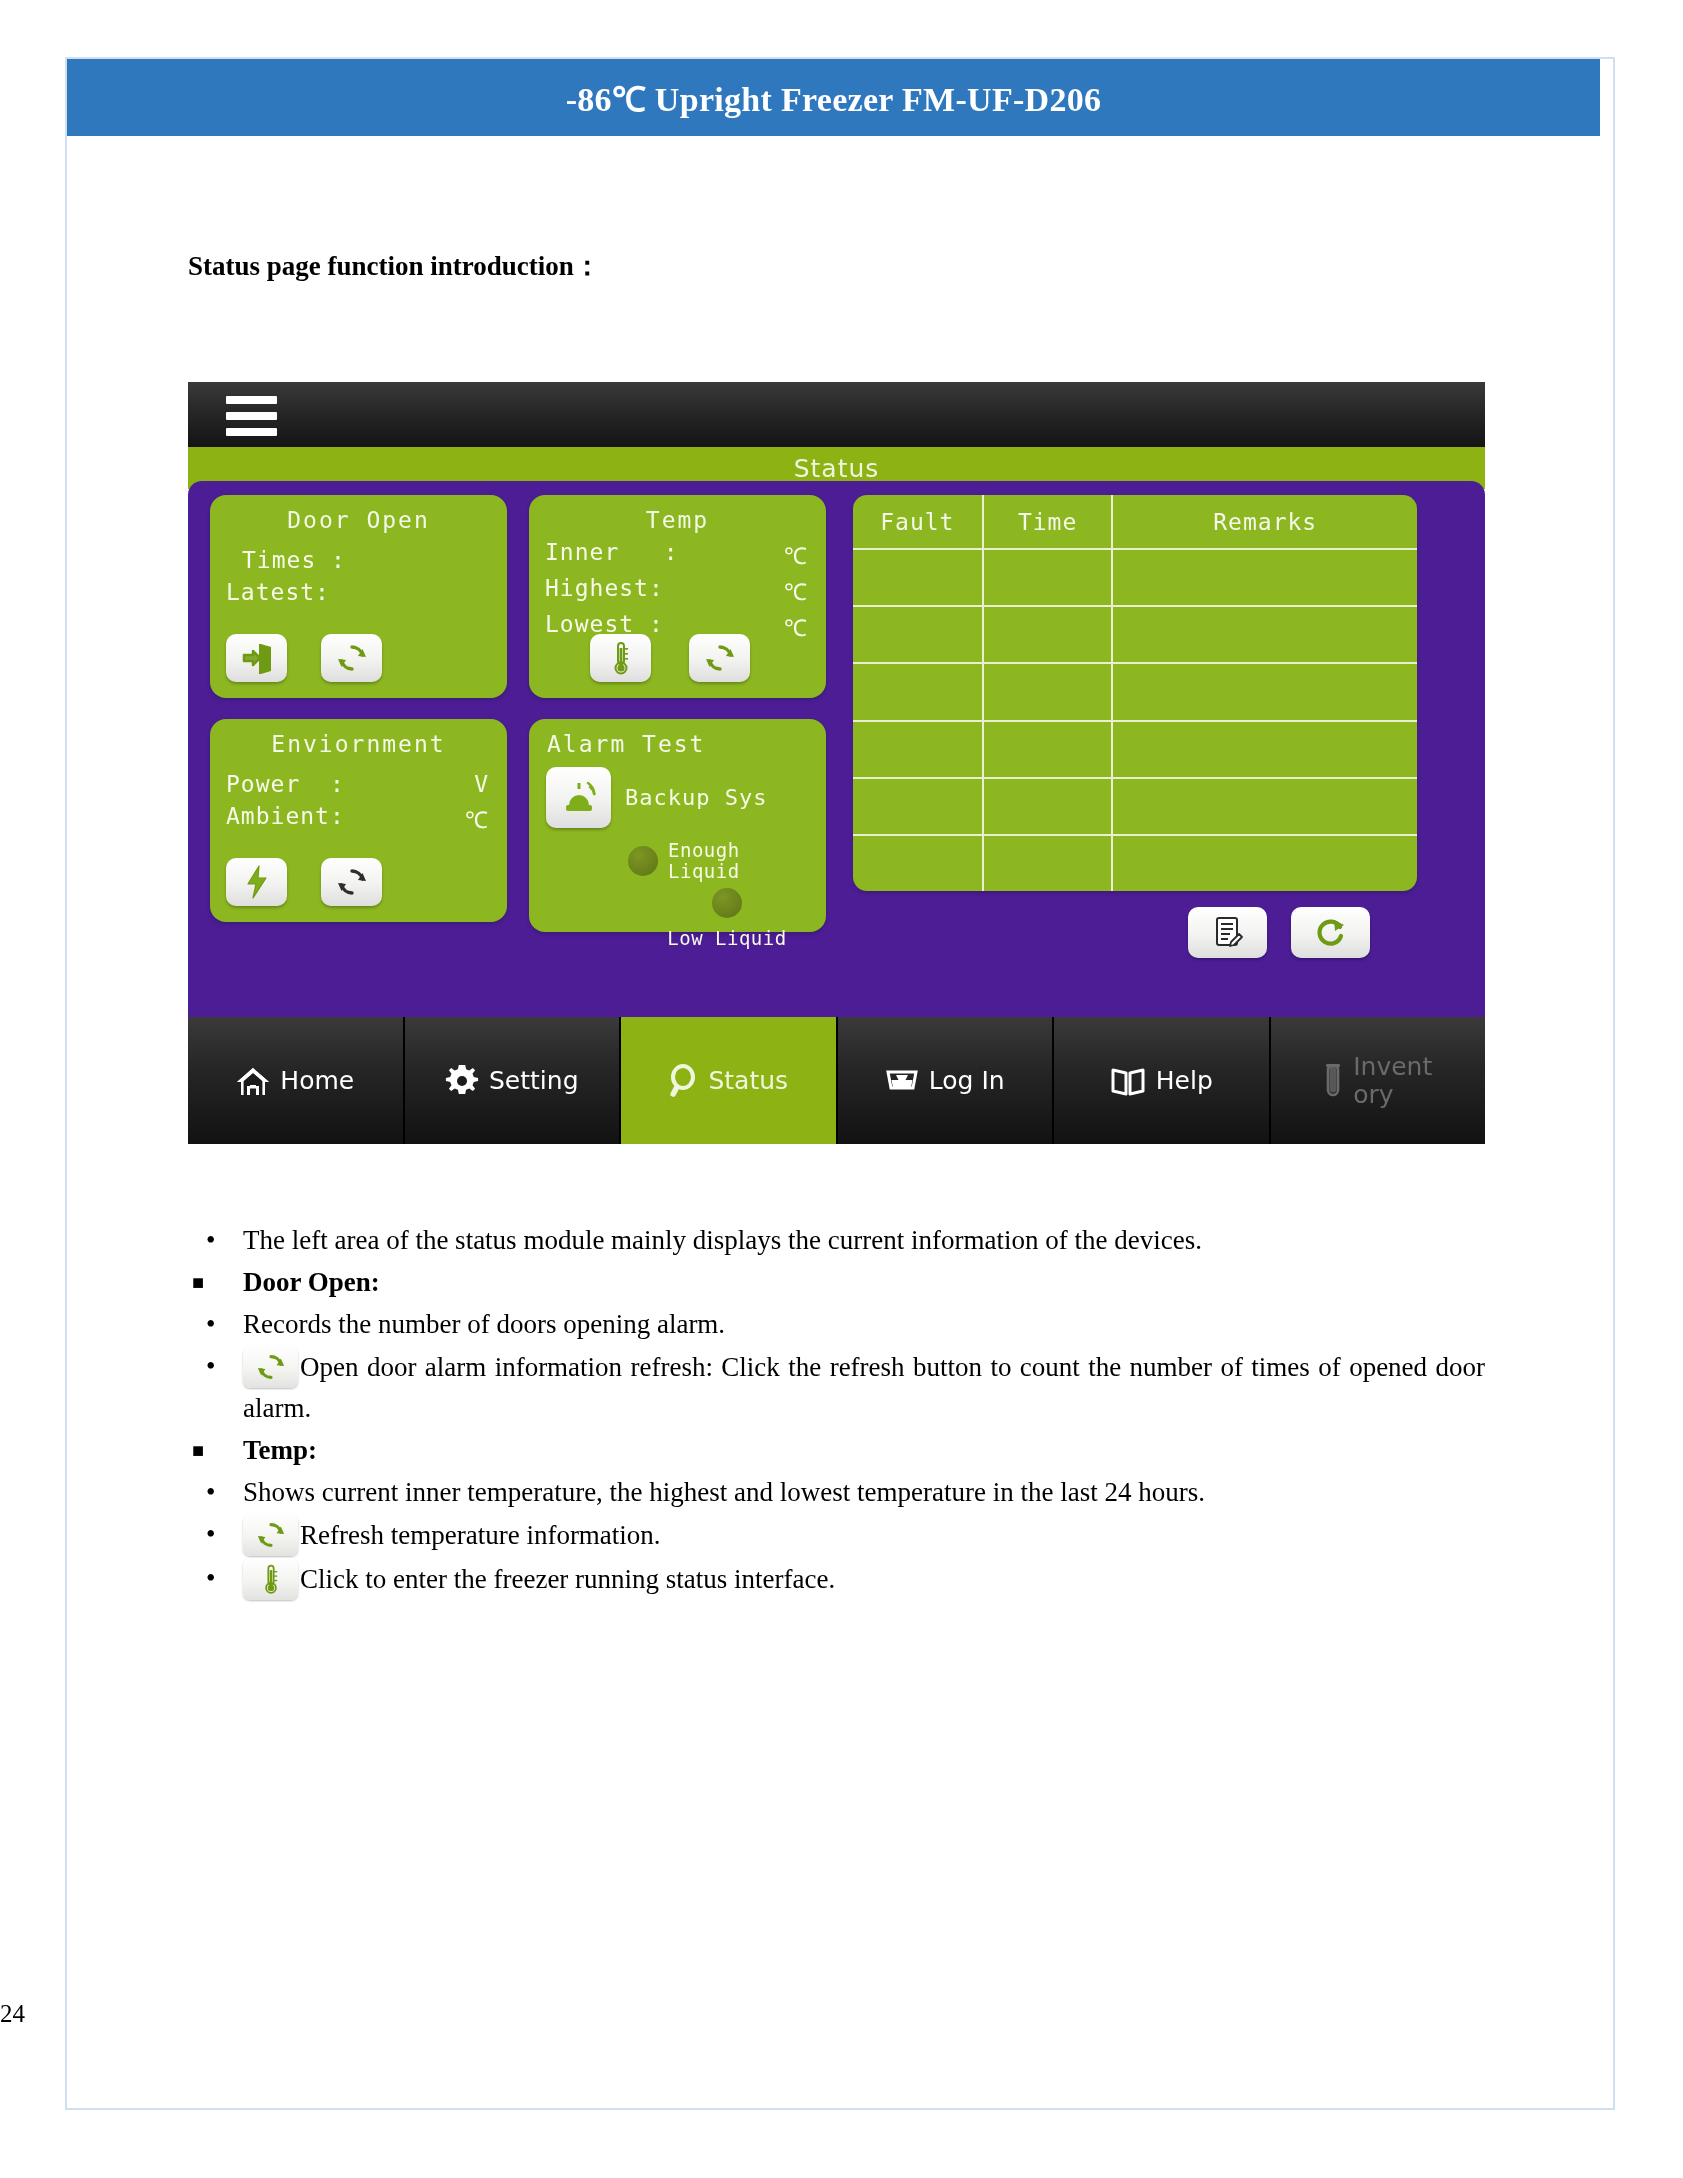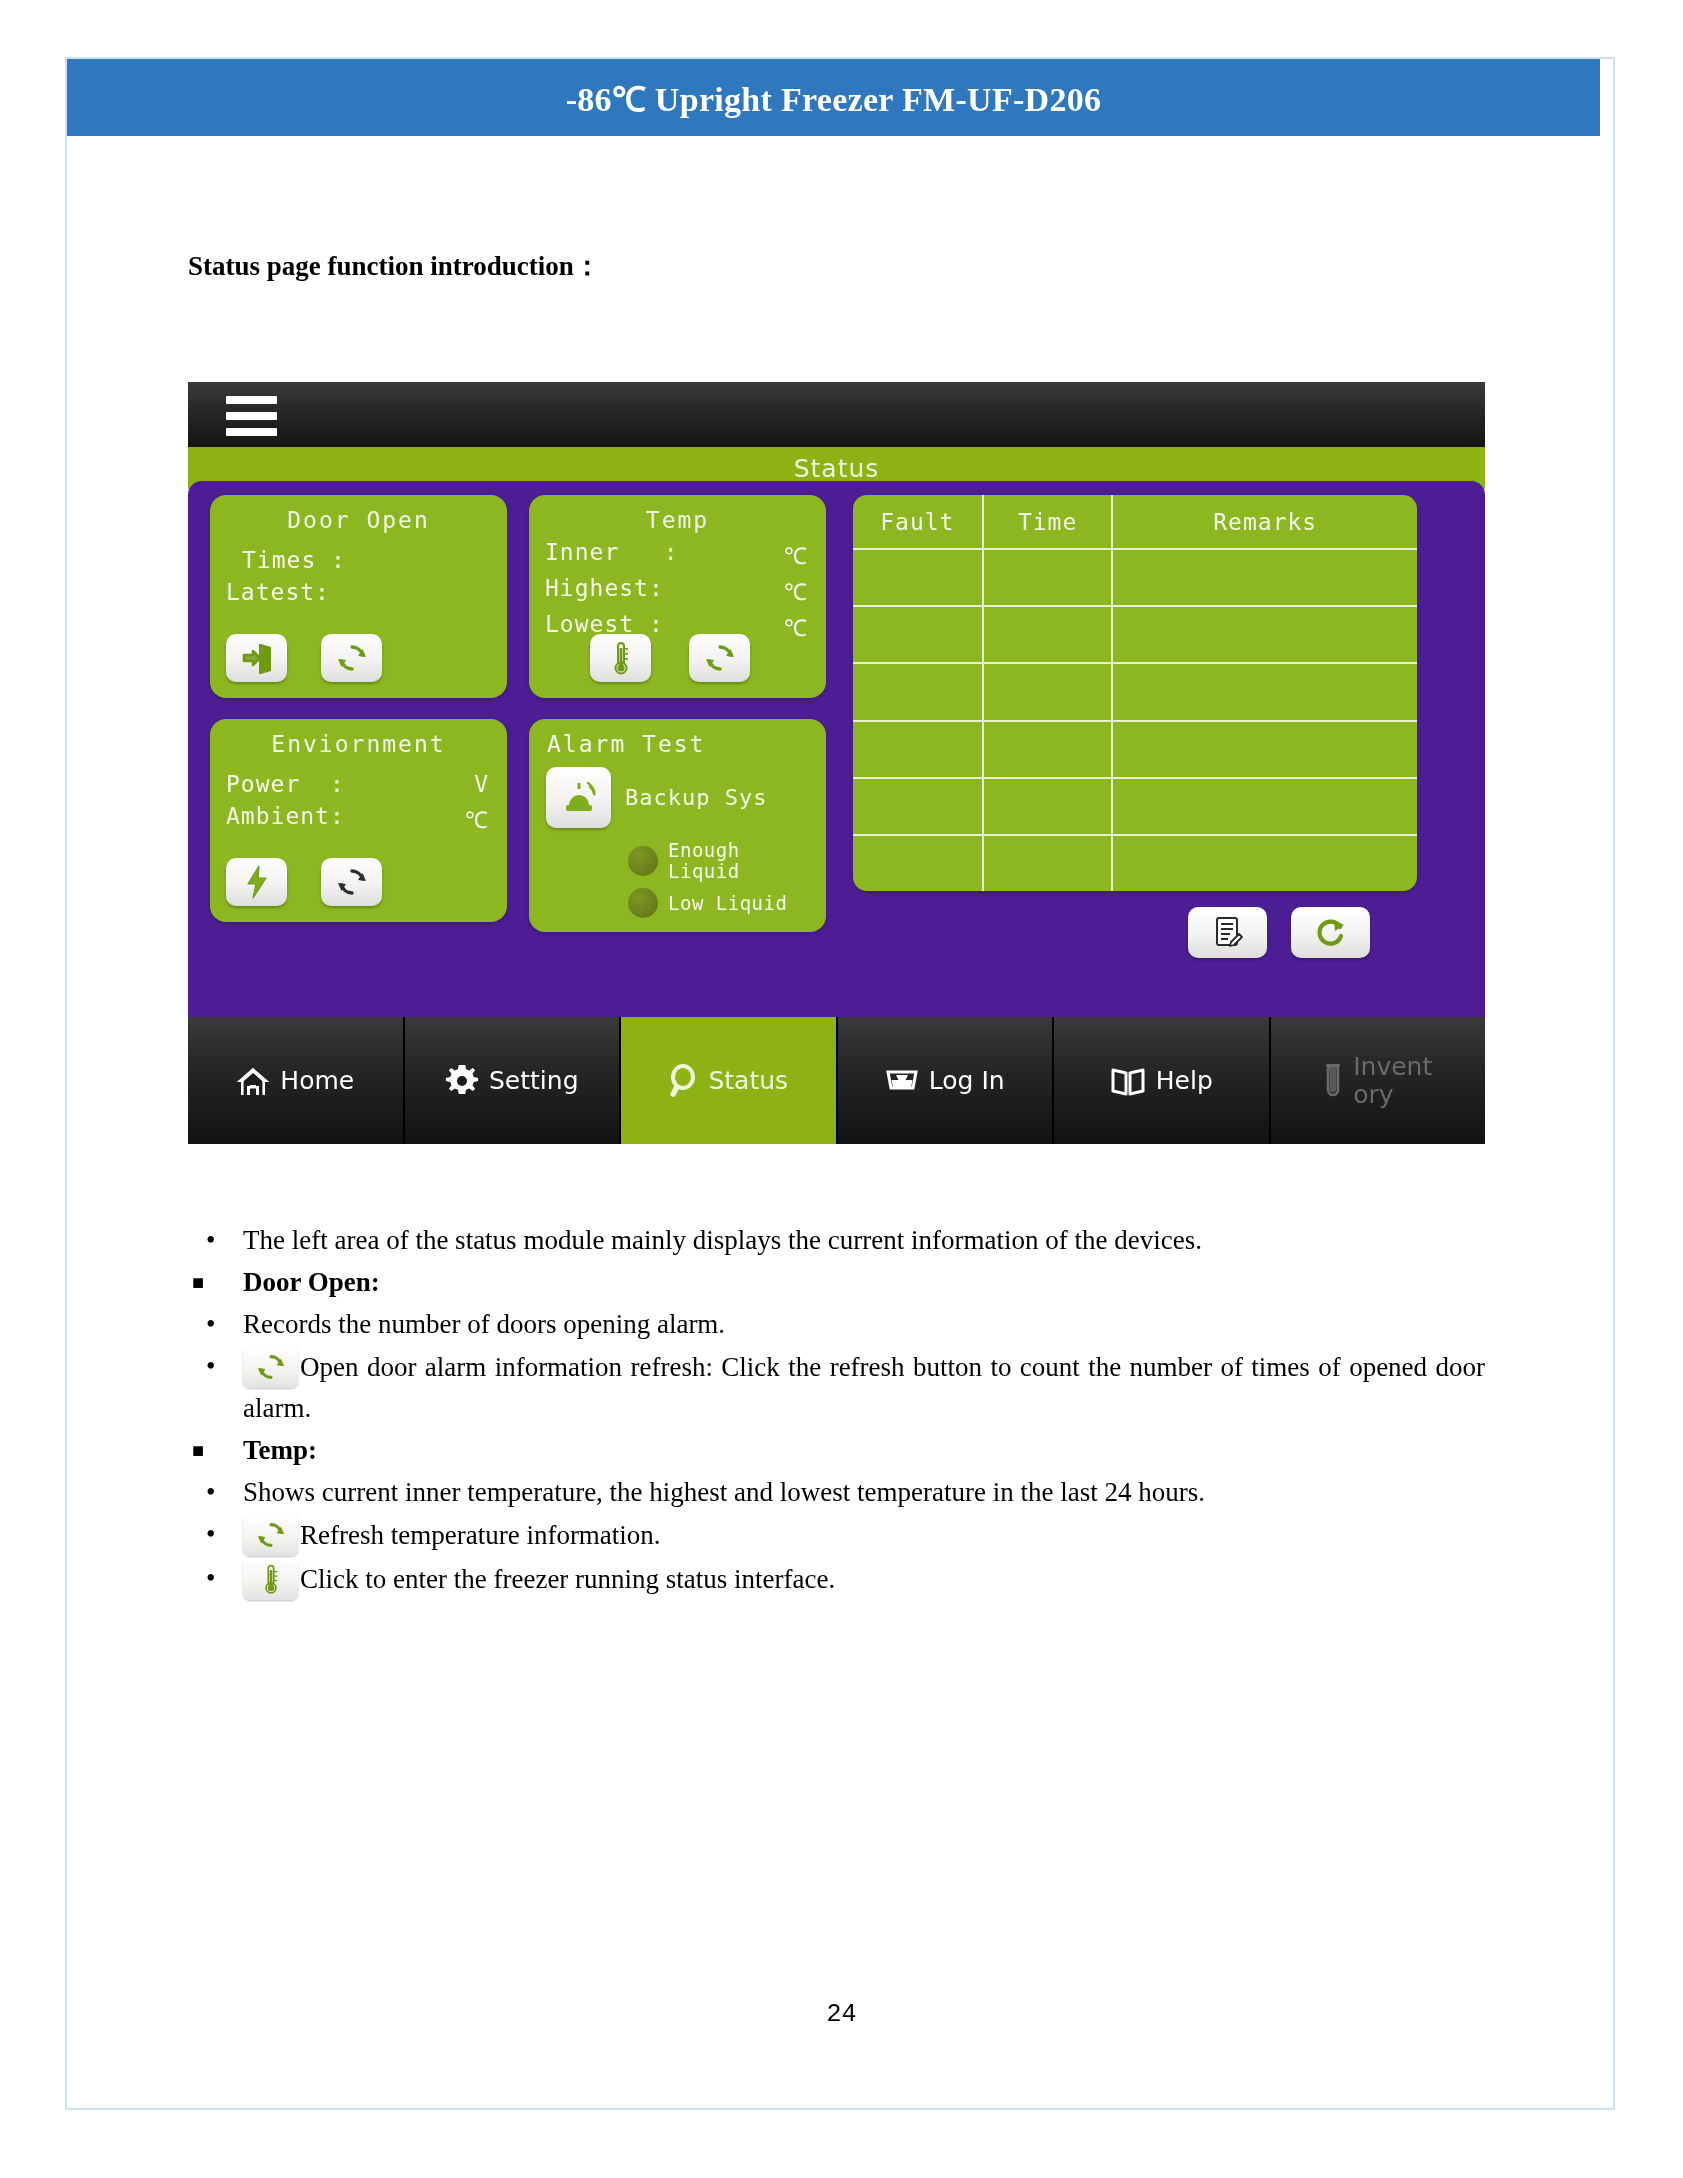--- a/index.html
+++ b/index.html
@@ -320,22 +320,22 @@
     top: 50%;
     transform: translate(-50%, -50%);
   }
 
   
   .page-number {
     position: absolute;
     left: 0;
     top: 2000px;
     width: 1683px;
-    text-align: center;
-    font-family: Liberation Mono, monospace;
+    text-align: left;
+    font-family: Liberation Serif, serif;
     font-size: 25px;
     color: #000;
   }
 </style>
 </head>
 <body>
 
 <div class="page-border"></div>
 
 <div class="title-banner">
@@ -464,21 +464,21 @@
           </svg>
         </div>
         <span style="font-size:22px; margin-left:14px; color:#f7fae9; letter-spacing:1px;">Backup Sys</span>
       </div>
 
       <div class="led-row" style="margin-top:12px;">
         <span class="led"></span>
         <span class="led-label" style="white-space:pre-line;">Enough
 Liquid</span>
       </div>
-      <div class="led-row" style="margin-top:6px;">
+      <div class="led-row" style="margin-top:6px;flex-direction:column;">
         <span class="led"></span>
         <span class="led-label">Low Liquid</span>
       </div>
     </div>
 
     <div id="fault-table">
       <table>
         <colgroup>
             <col class="c1">
             <col class="c2">

